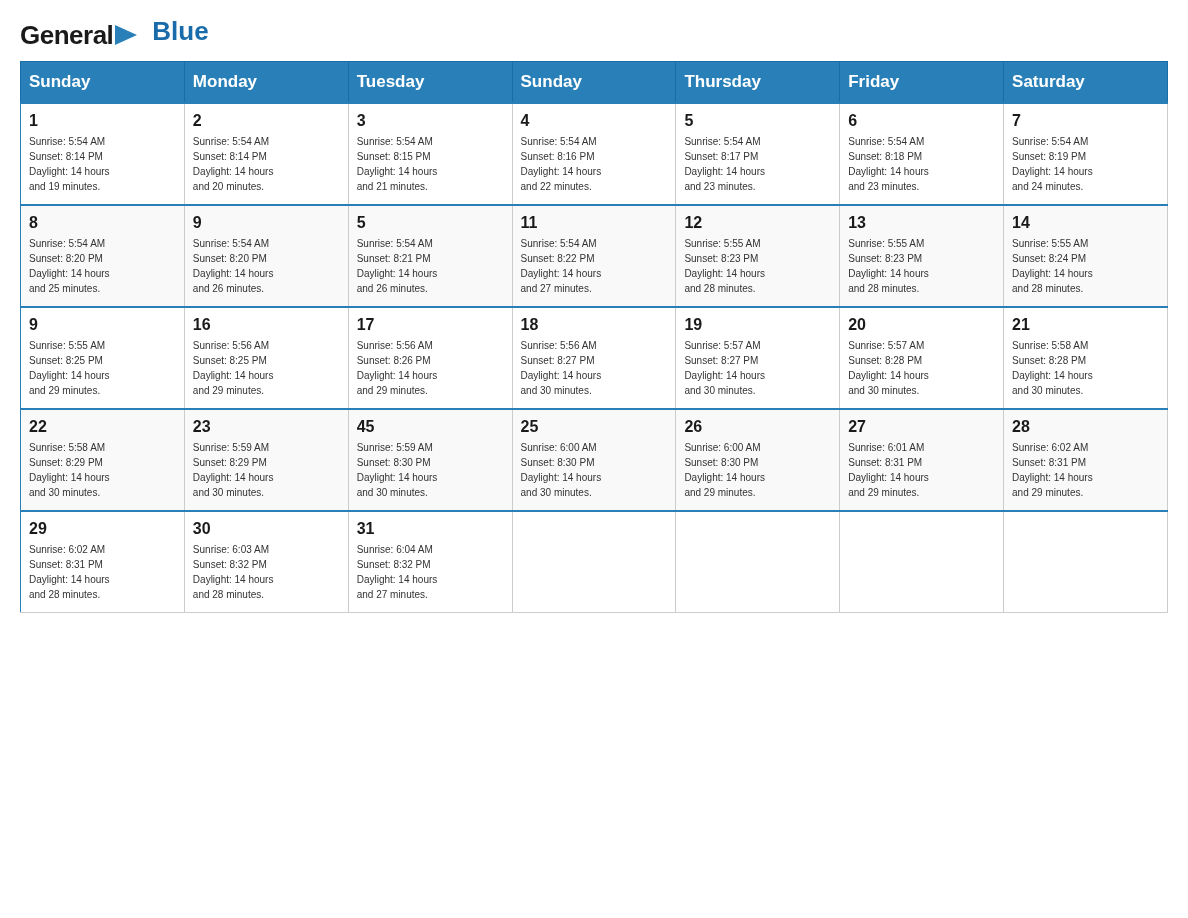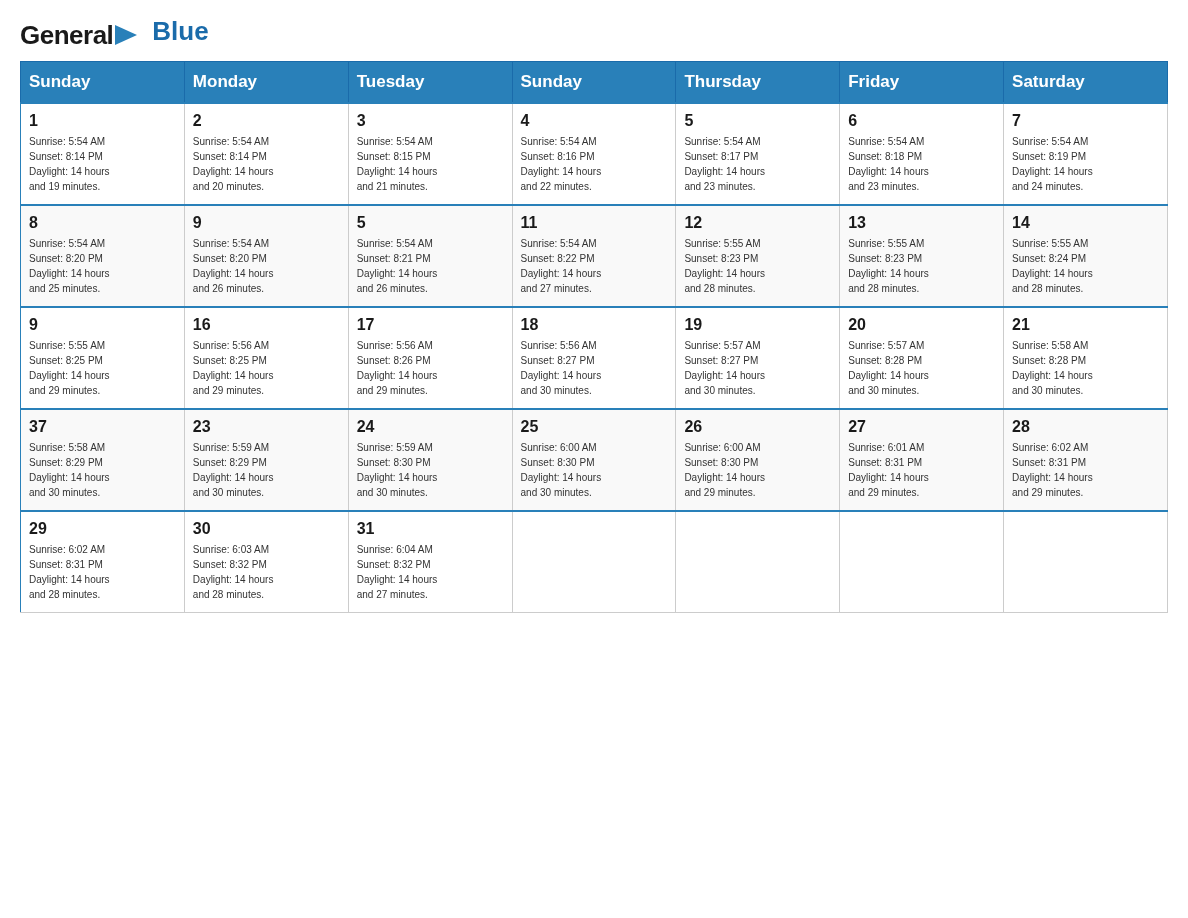--- a/index.html
+++ b/index.html
@@ -216,29 +216,29 @@
           <span class="day-number">20</span>
           <div class="day-info">Sunrise: 5:57 AM<br>Sunset: 8:28 PM<br>Daylight: 14 hours<br>and 30 minutes.</div>
         </td>
         <td>
           <span class="day-number">21</span>
           <div class="day-info">Sunrise: 5:58 AM<br>Sunset: 8:28 PM<br>Daylight: 14 hours<br>and 30 minutes.</div>
         </td>
       </tr>
       <tr>
         <td>
-          <span class="day-number">37</span>
+          <span class="day-number">22</span>
           <div class="day-info">Sunrise: 5:58 AM<br>Sunset: 8:29 PM<br>Daylight: 14 hours<br>and 30 minutes.</div>
         </td>
         <td>
           <span class="day-number">23</span>
           <div class="day-info">Sunrise: 5:59 AM<br>Sunset: 8:29 PM<br>Daylight: 14 hours<br>and 30 minutes.</div>
         </td>
         <td>
-          <span class="day-number">24</span>
+          <span class="day-number">45</span>
           <div class="day-info">Sunrise: 5:59 AM<br>Sunset: 8:30 PM<br>Daylight: 14 hours<br>and 30 minutes.</div>
         </td>
         <td>
           <span class="day-number">25</span>
           <div class="day-info">Sunrise: 6:00 AM<br>Sunset: 8:30 PM<br>Daylight: 14 hours<br>and 30 minutes.</div>
         </td>
         <td>
           <span class="day-number">26</span>
           <div class="day-info">Sunrise: 6:00 AM<br>Sunset: 8:30 PM<br>Daylight: 14 hours<br>and 29 minutes.</div>
         </td>

